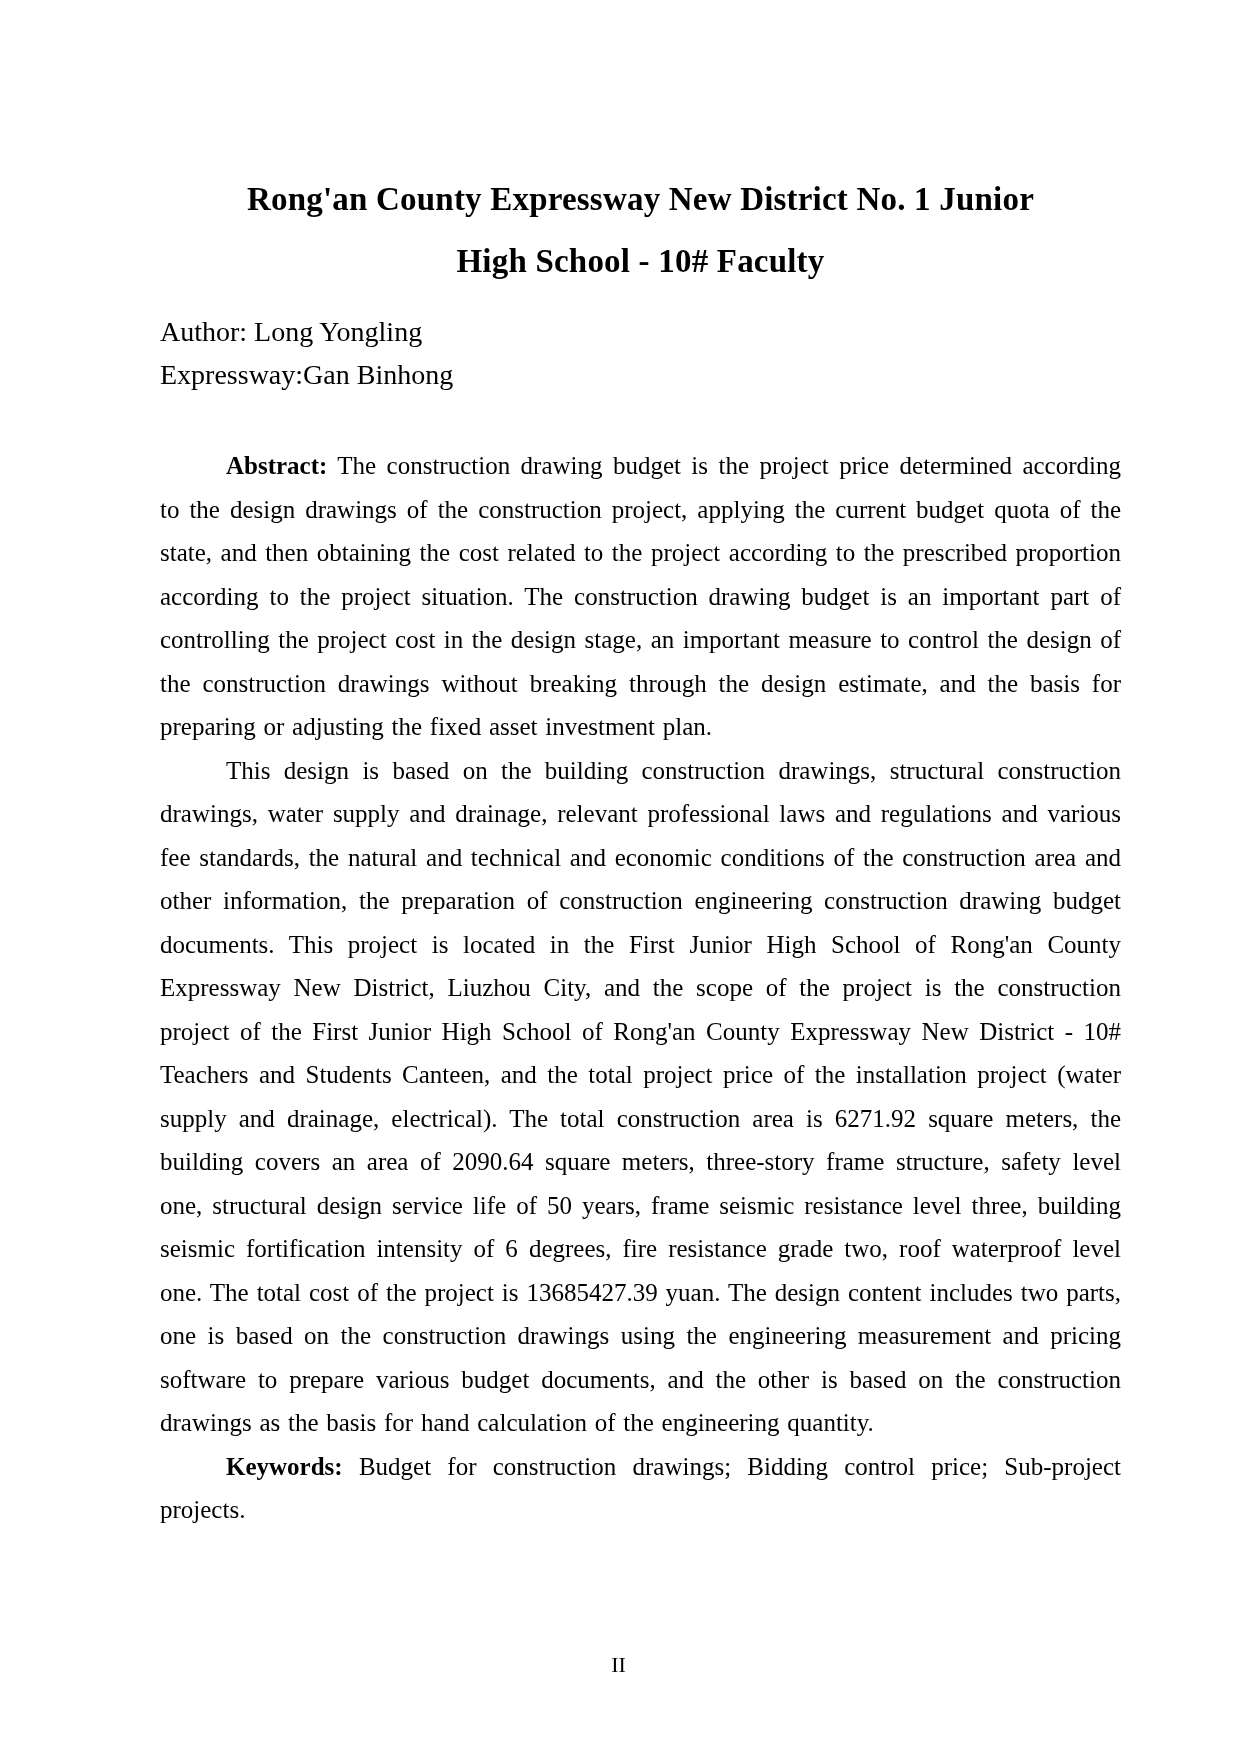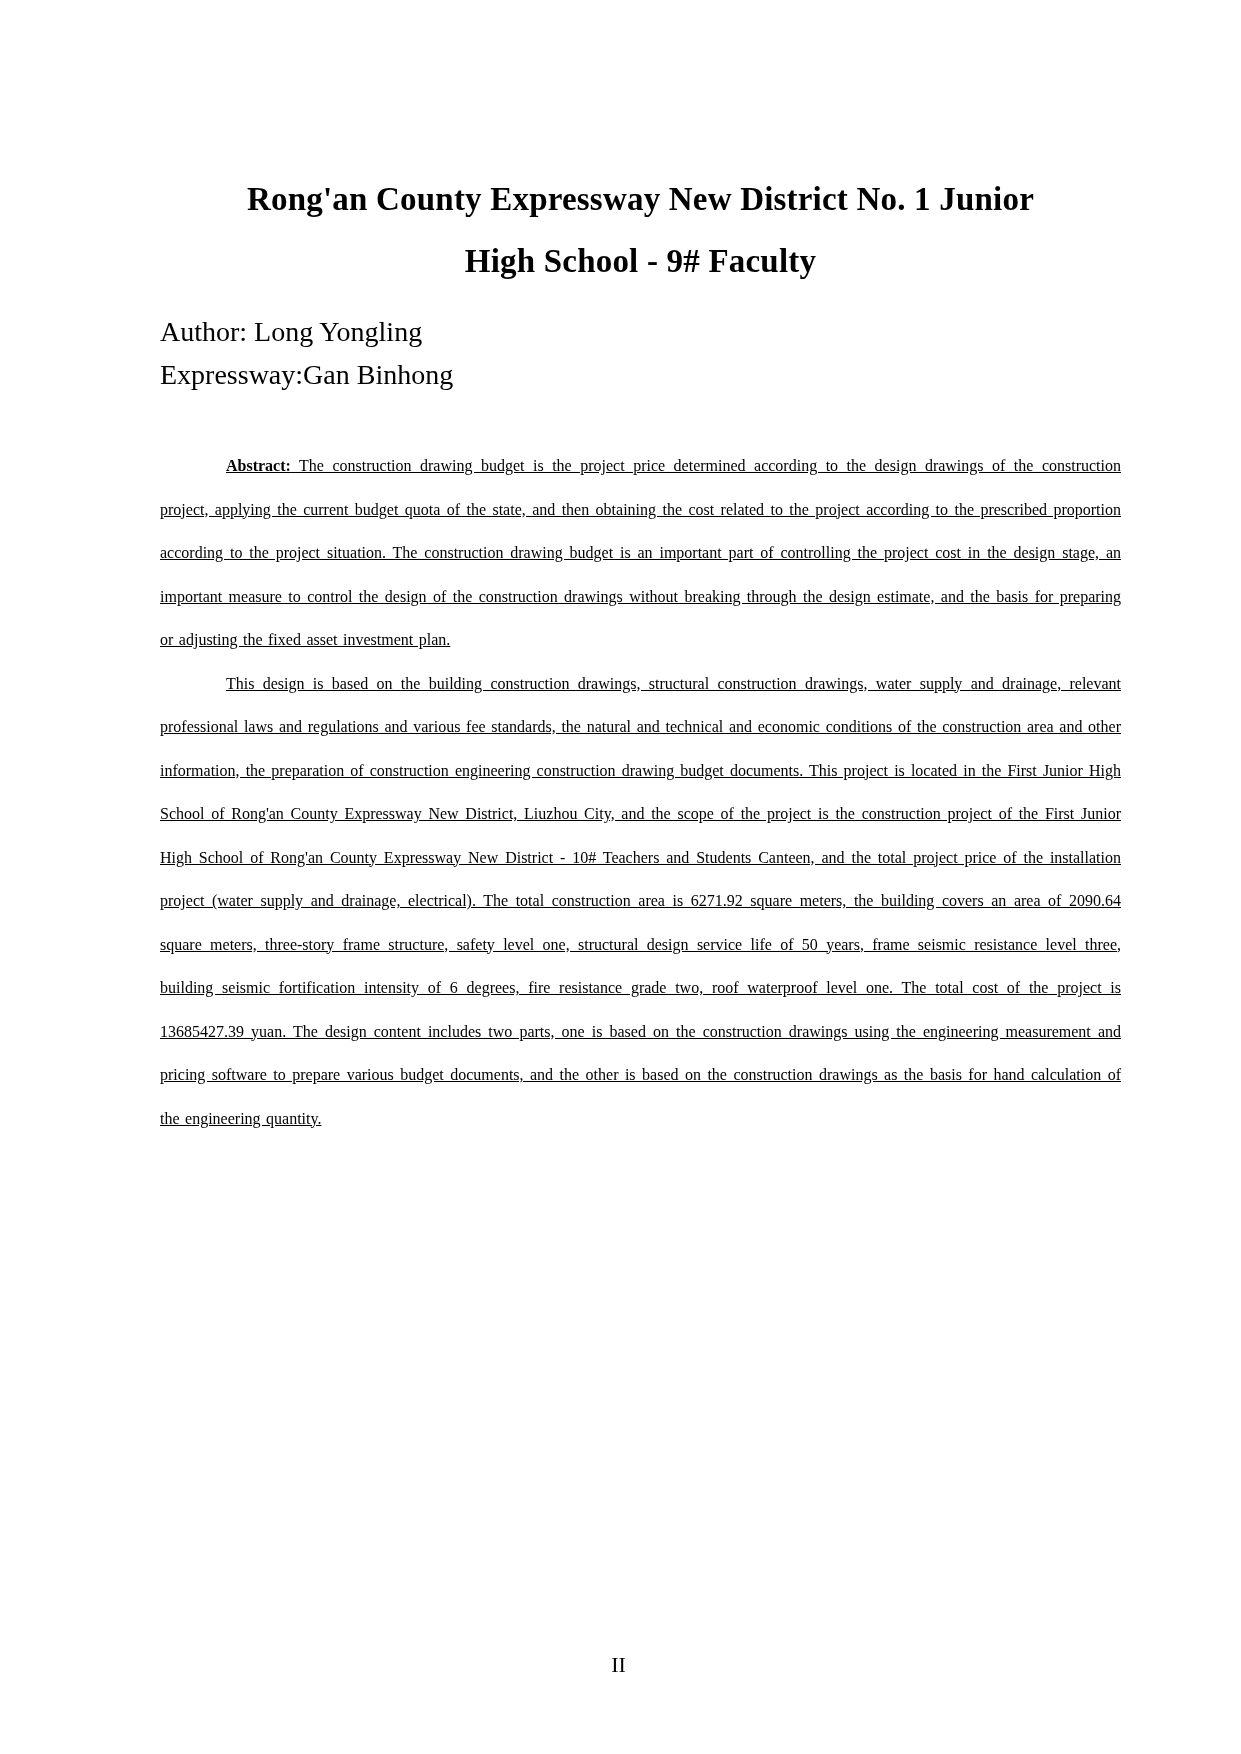--- a/index.html
+++ b/index.html
@@ -35,27 +35,26 @@
     text-align: left;
     font-size: 28px;
     font-weight: normal;
     line-height: 43px;
   }
   .content {
     margin-top: 48px;
   }
   .para {
     margin: 0;
-    font-size: 16px;
+    font-size: 25px;
     line-height: 43.5px;
     text-align: justify;
     text-justify: inter-word;
     text-indent: 66px;
     word-spacing: 1.5px;
-    text-decoration: underline;
   }
   .lead {
     font-weight: bold;
   }
   .page-number {
     position: absolute;
     left: 0;
     right: 4px;
     top: 1650px;
     text-align: center;
@@ -63,30 +62,31 @@
     line-height: 30px;
   }
 </style>
 </head>
 <body>
 
 <div class="page">
 
   <h1 class="title">
     <span class="title-line">Rong'an County Expressway New District No. 1 Junior</span>
-    <span class="title-line">High School - 9# Faculty</span>
+    <span class="title-line">High School - 10# Faculty</span>
   </h1>
 
   <div class="byline">
     <div>Author: Long Yongling</div>
     <div>Expressway:Gan Binhong</div>
   </div>
 
   <div class="content">
     <p class="para"><b class="lead">Abstract:</b><span> The construction drawing budget is the project price determined according to the design drawings of the construction project, applying the current budget quota of the state, and then obtaining the cost related to the project according to the prescribed proportion according to the project situation. The construction drawing budget is an important part of controlling the project cost in the design stage, an important measure to control the design of the construction drawings without breaking through the design estimate, and the basis for preparing or adjusting the fixed asset investment plan.</span></p>
 
     <p class="para">This design is based on the building construction drawings, structural construction drawings, water supply and drainage, relevant professional laws and regulations and various fee standards, the natural and technical and economic conditions of the construction area and other information, the preparation of construction engineering construction drawing budget documents. This project is located in the First Junior High School of Rong'an County Expressway New District, Liuzhou City, and the scope of the project is the construction project of the First Junior High School of Rong'an County Expressway New District - 10# Teachers and Students Canteen, and the total project price of the installation project (water supply and drainage, electrical). The total construction area is 6271.92 square meters, the building covers an area of 2090.64 square meters, three-story frame structure, safety level one, structural design service life of 50 years, frame seismic resistance level three, building seismic fortification intensity of 6 degrees, fire resistance grade two, roof waterproof level one. The total cost of the project is 13685427.39 yuan. The design content includes two parts, one is based on the construction drawings using the engineering measurement and pricing software to prepare various budget documents, and the other is based on the construction drawings as the basis for hand calculation of the engineering quantity.</p>
 
+    <p class="para"><b class="lead">Keywords:</b><span> Budget for construction drawings; Bidding control price; Sub-project projects.</span></p>
   </div>
 
   <div class="page-number">II</div>
 
 </div>
 
 </body></html>

